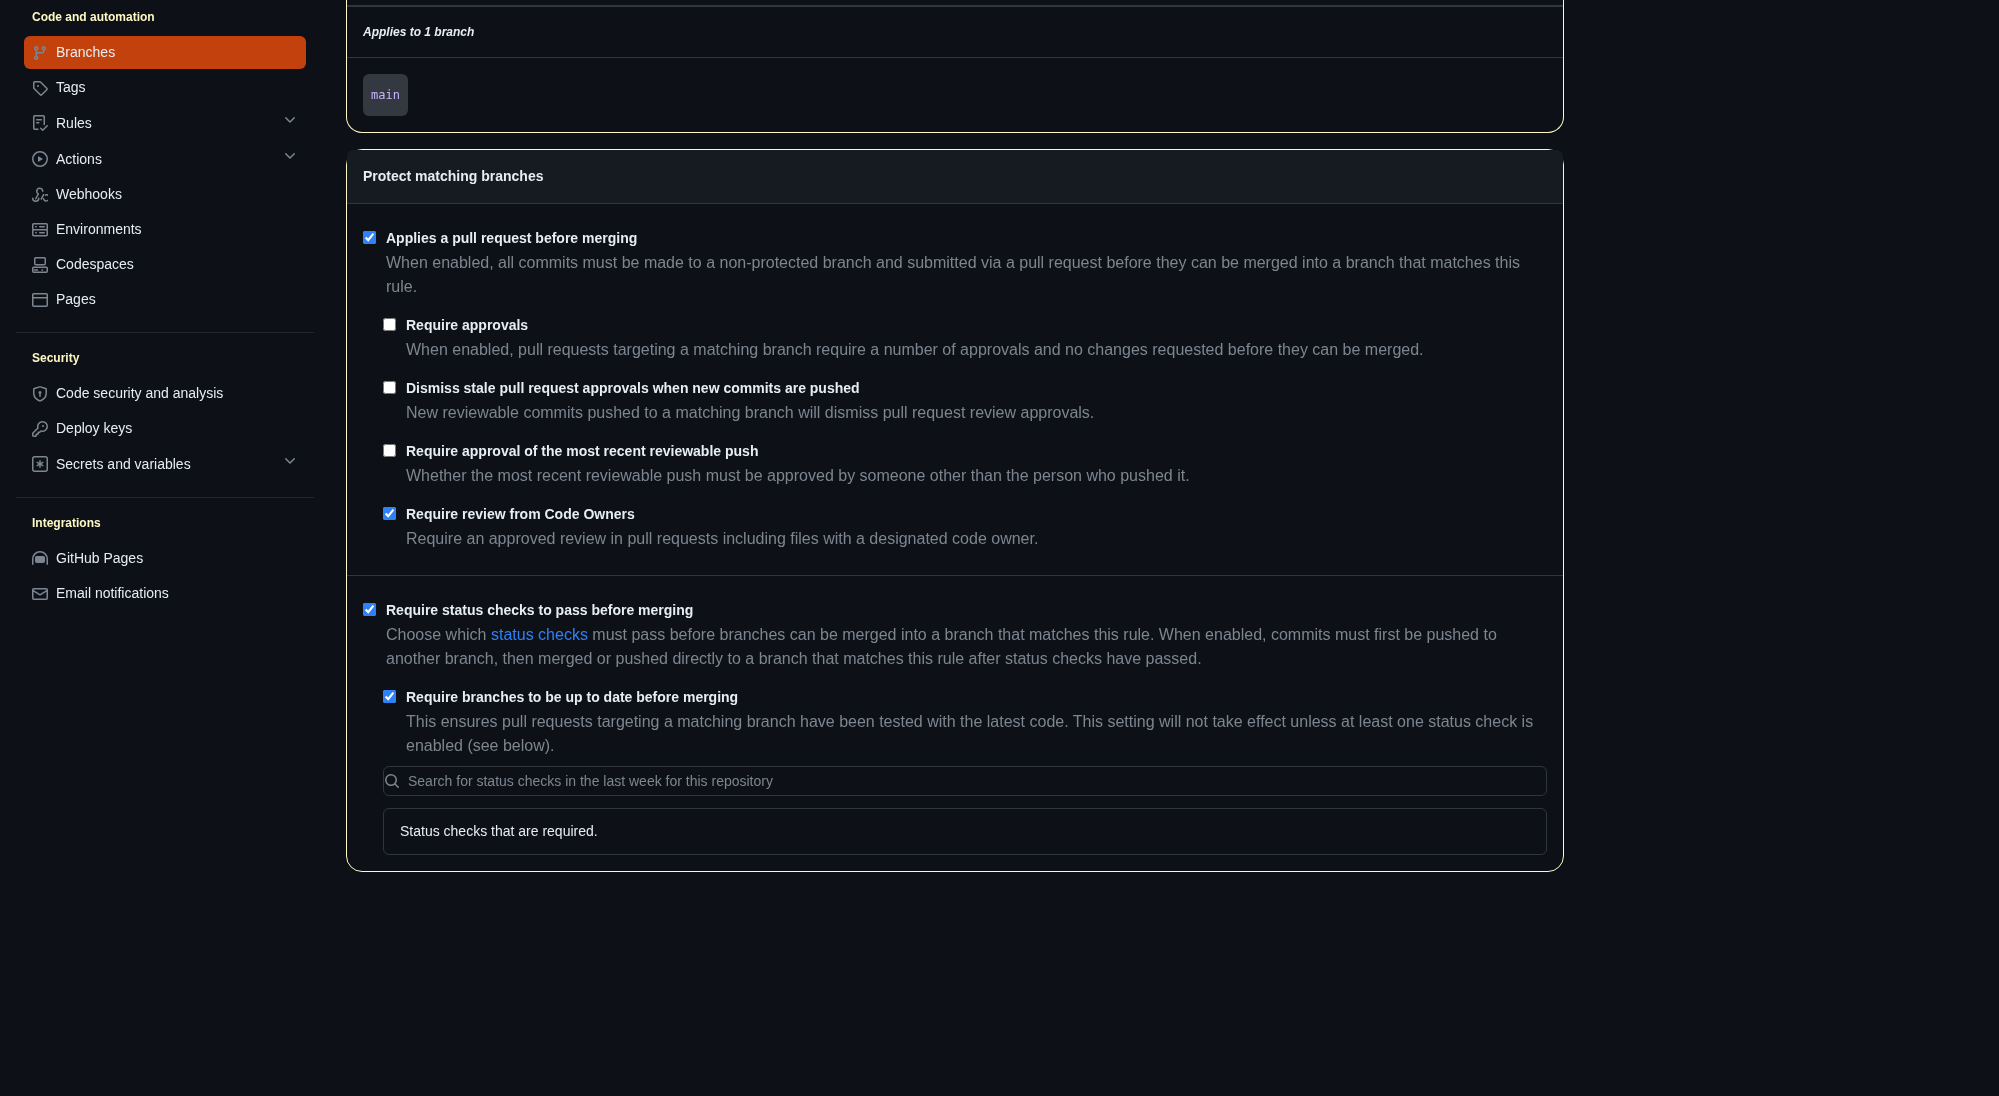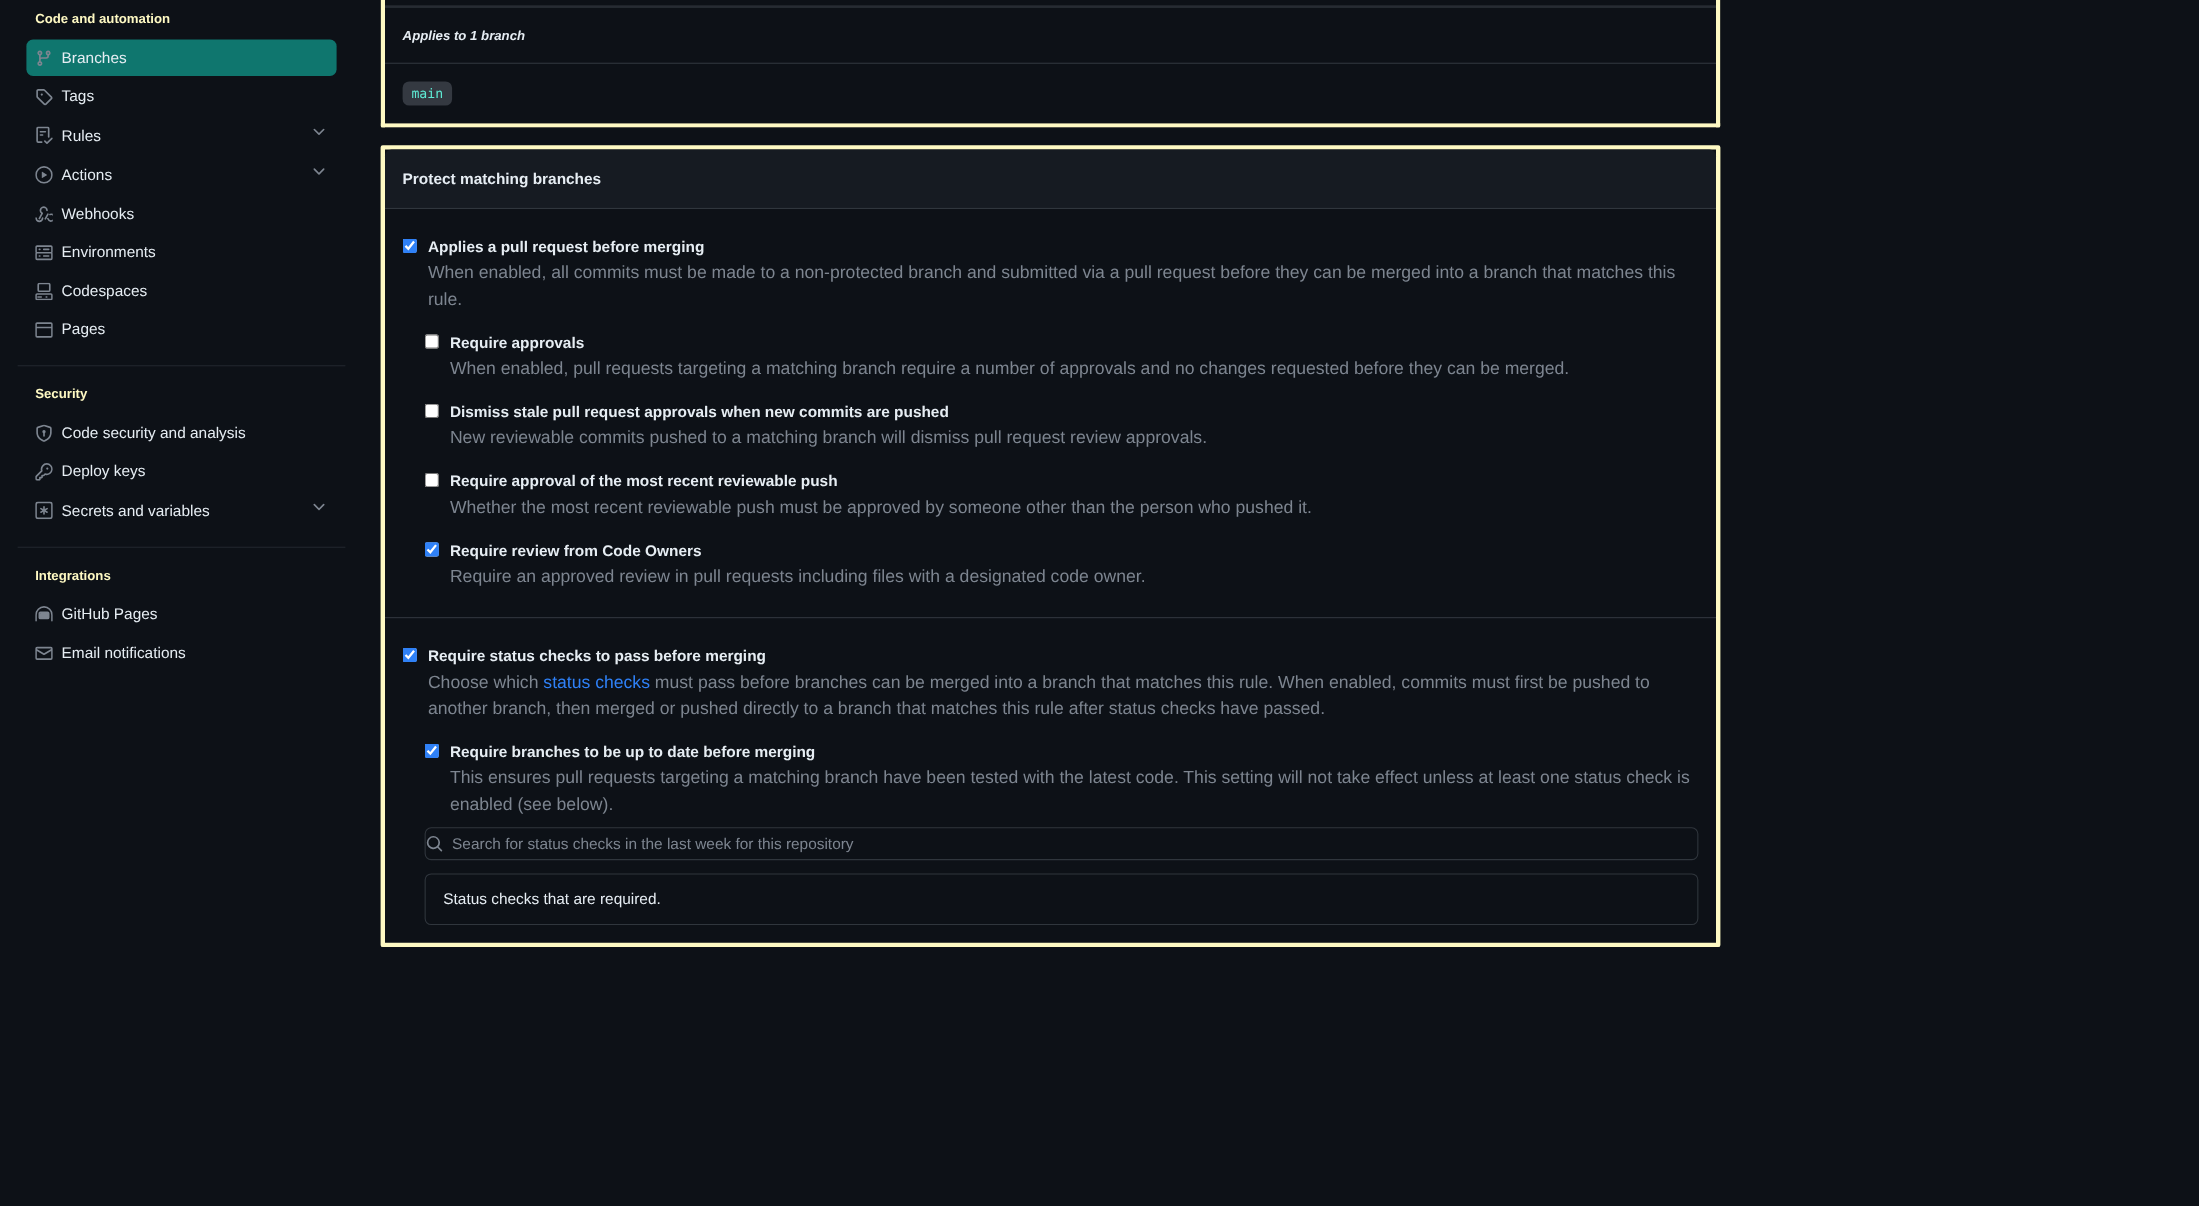--- a/index.html
+++ b/index.html
@@ -32,21 +32,21 @@
     .sidebar-item {
       display: flex;
       align-items: center;
       padding: 6px 8px;
       border-radius: 6px;
       cursor: pointer;
       color: #e6edf3;
       margin: 2px 8px;
     }
     .sidebar-item.active {
-      background-color: #0f766e;
+      background-color: #c2410c;
     }
     .sidebar-item .icon {
       width: 16px;
       height: 16px;
       margin-right: 8px;
       color: #7d8590;
       display: flex;
       align-items: center;
       justify-content: center;
     }
@@ -60,22 +60,22 @@
       height: 1px;
       background-color: #21262d;
       margin: 16px 0 8px;
     }
     .main {
       flex: 1;
       padding: 0 16px;
       max-width: 1250px;
     }
     .card {
-      border: 4px solid #fef9c3;
-      border-radius: 2px;
+      border: 1px solid #fef9c3;
+      border-radius: 16px;
       margin-bottom: 16px;
     }
     .card-section {
       padding: 16px;
       border-top: 1px solid #30363d;
     }
     .card-section:first-child {
       border-top: none;
       border-top-left-radius: 6px;
       border-top-right-radius: 6px;
@@ -85,22 +85,22 @@
       background-color: #161b22;
     }
     .card-title {
       font-size: 12px;
       font-weight: 600;
       font-style: italic;
     }
     .branch-tag {
       display: inline-block;
       background-color: #343941;
-      color: #5eead4;
-      padding: 2px 8px;
+      color: #c4b5fd;
+      padding: 12px 8px;
       border-radius: 6px;
       font-family: ui-monospace, SFMono-Regular, SF Mono, Menlo, Consolas, monospace;
       font-size: 12px;
     }
     .rule-item {
       display: flex;
       align-items: flex-start;
       padding: 8px 0;
     }
     .rule-item input[type="checkbox"] {

